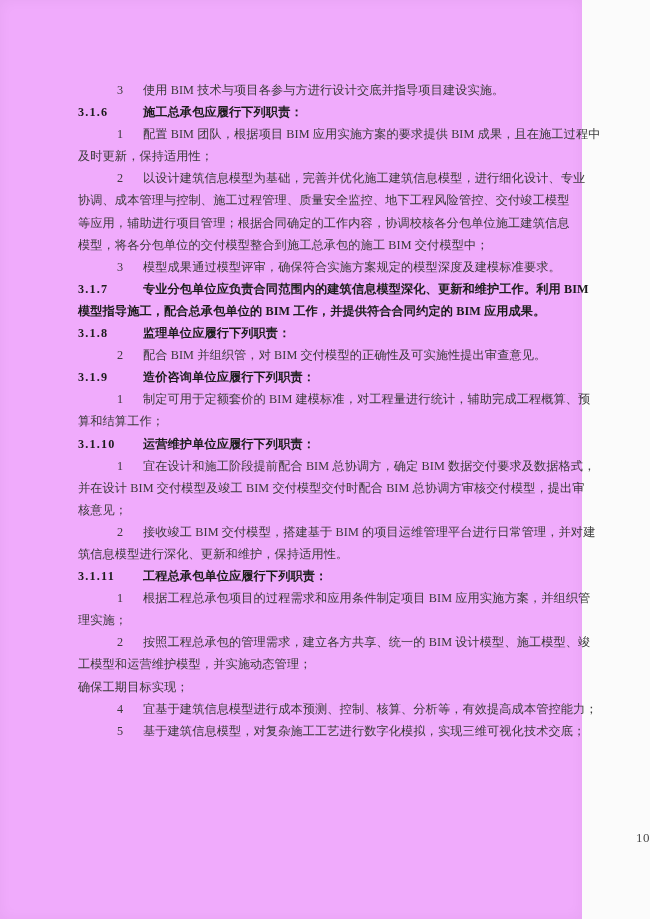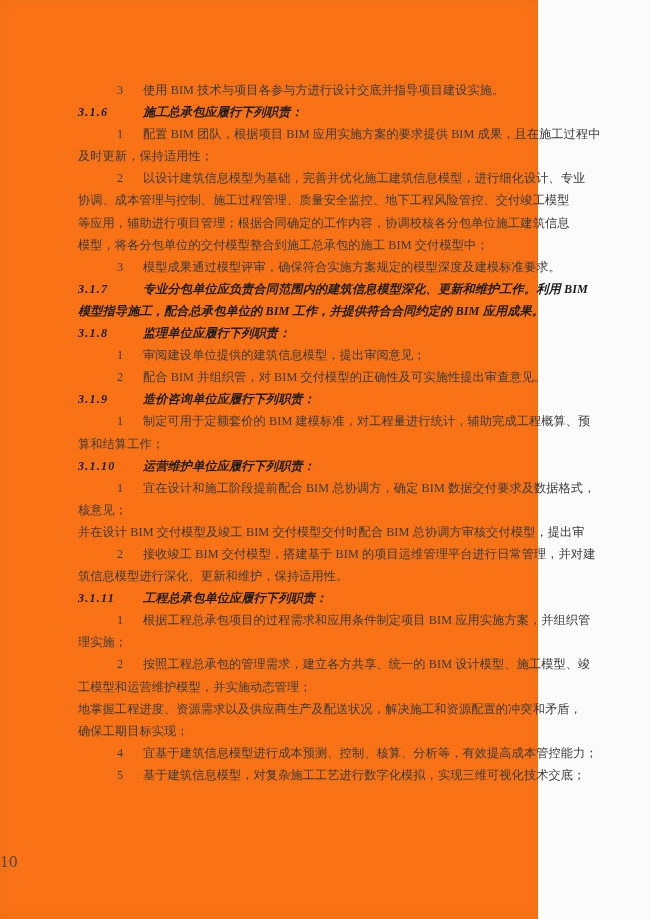--- a/index.html
+++ b/index.html
@@ -4,52 +4,51 @@
 <style>
   html, body { margin: 0; padding: 0; }
   body {
     width: 650px; height: 919px;
     background: #fbfbfb;
     font-family: "Liberation Serif", "DejaVu Serif", serif;
     overflow: hidden;
   }
   .page {
     position: relative;
-    width: 538px; height: 919px;
-    background: #f97316;
+    width: 582px; height: 919px;
+    background: #f0abfc;
     box-shadow: inset 0 0 14px rgba(0,0,0,0.045);
   }
   .doc {
     position: absolute;
     left: 78px; top: 79px;
     width: 500px;
   }
   .line {
     height: 22.1px;
     line-height: 22.1px;
     font-size: 12.2px;
     white-space: nowrap;
     color: #3a3a3a;
     letter-spacing: 0.1px;
   }
   .line.clause, .line.contb {
     font-weight: bold;
     color: #1c1c1c;
-    font-style: italic;
   }
   .line.item { padding-left: 39px; }
   .num { display: inline-block; }
   .line.item .num { width: 26px; }
   .line.clause .num { width: 65px; letter-spacing: 1.2px; }
   .page-num {
     position: absolute;
-    left: 0; top: 852px;
+    left: 0; top: 830px;
     width: 650px;
-    text-align: left;
-    font-size: 17px;
+    text-align: right;
+    font-size: 13px;
     color: #4a4a4a;
     letter-spacing: 0.5px;
   }
 </style>
 </head>
 <body>
 
 <div class="page">
   <div class="doc">
       <div class="line item"><span class="num">3</span><span>使用 BIM 技术与项目各参与方进行设计交底并指导项目建设实施。</span></div>
@@ -57,35 +56,33 @@
       <div class="line item"><span class="num">1</span><span>配置 BIM 团队，根据项目 BIM 应用实施方案的要求提供 BIM 成果，且在施工过程中</span></div>
       <div class="line cont"><span>及时更新，保持适用性；</span></div>
       <div class="line item"><span class="num">2</span><span>以设计建筑信息模型为基础，完善并优化施工建筑信息模型，进行细化设计、专业</span></div>
       <div class="line cont"><span>协调、成本管理与控制、施工过程管理、质量安全监控、地下工程风险管控、交付竣工模型</span></div>
       <div class="line cont"><span>等应用，辅助进行项目管理；根据合同确定的工作内容，协调校核各分包单位施工建筑信息</span></div>
       <div class="line cont"><span>模型，将各分包单位的交付模型整合到施工总承包的施工 BIM 交付模型中；</span></div>
       <div class="line item"><span class="num">3</span><span>模型成果通过模型评审，确保符合实施方案规定的模型深度及建模标准要求。</span></div>
       <div class="line clause"><span class="num">3.1.7</span><span>专业分包单位应负责合同范围内的建筑信息模型深化、更新和维护工作。利用 BIM</span></div>
       <div class="line contb"><span>模型指导施工，配合总承包单位的 BIM 工作，并提供符合合同约定的 BIM 应用成果。</span></div>
       <div class="line clause"><span class="num">3.1.8</span><span>监理单位应履行下列职责：</span></div>
-      <div class="line item"><span class="num">1</span><span>审阅建设单位提供的建筑信息模型，提出审阅意见；</span></div>
       <div class="line item"><span class="num">2</span><span>配合 BIM 并组织管，对 BIM 交付模型的正确性及可实施性提出审查意见。</span></div>
       <div class="line clause"><span class="num">3.1.9</span><span>造价咨询单位应履行下列职责：</span></div>
       <div class="line item"><span class="num">1</span><span>制定可用于定额套价的 BIM 建模标准，对工程量进行统计，辅助完成工程概算、预</span></div>
       <div class="line cont"><span>算和结算工作；</span></div>
       <div class="line clause"><span class="num">3.1.10</span><span>运营维护单位应履行下列职责：</span></div>
       <div class="line item"><span class="num">1</span><span>宜在设计和施工阶段提前配合 BIM 总协调方，确定 BIM 数据交付要求及数据格式，</span></div>
+      <div class="line cont"><span>并在设计 BIM 交付模型及竣工 BIM 交付模型交付时配合 BIM 总协调方审核交付模型，提出审</span></div>
       <div class="line cont"><span>核意见；</span></div>
-      <div class="line cont"><span>并在设计 BIM 交付模型及竣工 BIM 交付模型交付时配合 BIM 总协调方审核交付模型，提出审</span></div>
       <div class="line item"><span class="num">2</span><span>接收竣工 BIM 交付模型，搭建基于 BIM 的项目运维管理平台进行日常管理，并对建</span></div>
       <div class="line cont"><span>筑信息模型进行深化、更新和维护，保持适用性。</span></div>
       <div class="line clause"><span class="num">3.1.11</span><span>工程总承包单位应履行下列职责：</span></div>
       <div class="line item"><span class="num">1</span><span>根据工程总承包项目的过程需求和应用条件制定项目 BIM 应用实施方案，并组织管</span></div>
       <div class="line cont"><span>理实施；</span></div>
       <div class="line item"><span class="num">2</span><span>按照工程总承包的管理需求，建立各方共享、统一的 BIM 设计模型、施工模型、竣</span></div>
       <div class="line cont"><span>工模型和运营维护模型，并实施动态管理；</span></div>
-      <div class="line cont"><span>地掌握工程进度、资源需求以及供应商生产及配送状况，解决施工和资源配置的冲突和矛盾，</span></div>
       <div class="line cont"><span>确保工期目标实现；</span></div>
       <div class="line item"><span class="num">4</span><span>宜基于建筑信息模型进行成本预测、控制、核算、分析等，有效提高成本管控能力；</span></div>
       <div class="line item"><span class="num">5</span><span>基于建筑信息模型，对复杂施工工艺进行数字化模拟，实现三维可视化技术交底；</span></div>
     </div>
   <div class="page-num">10</div>
 </div>
 
 </body></html>

